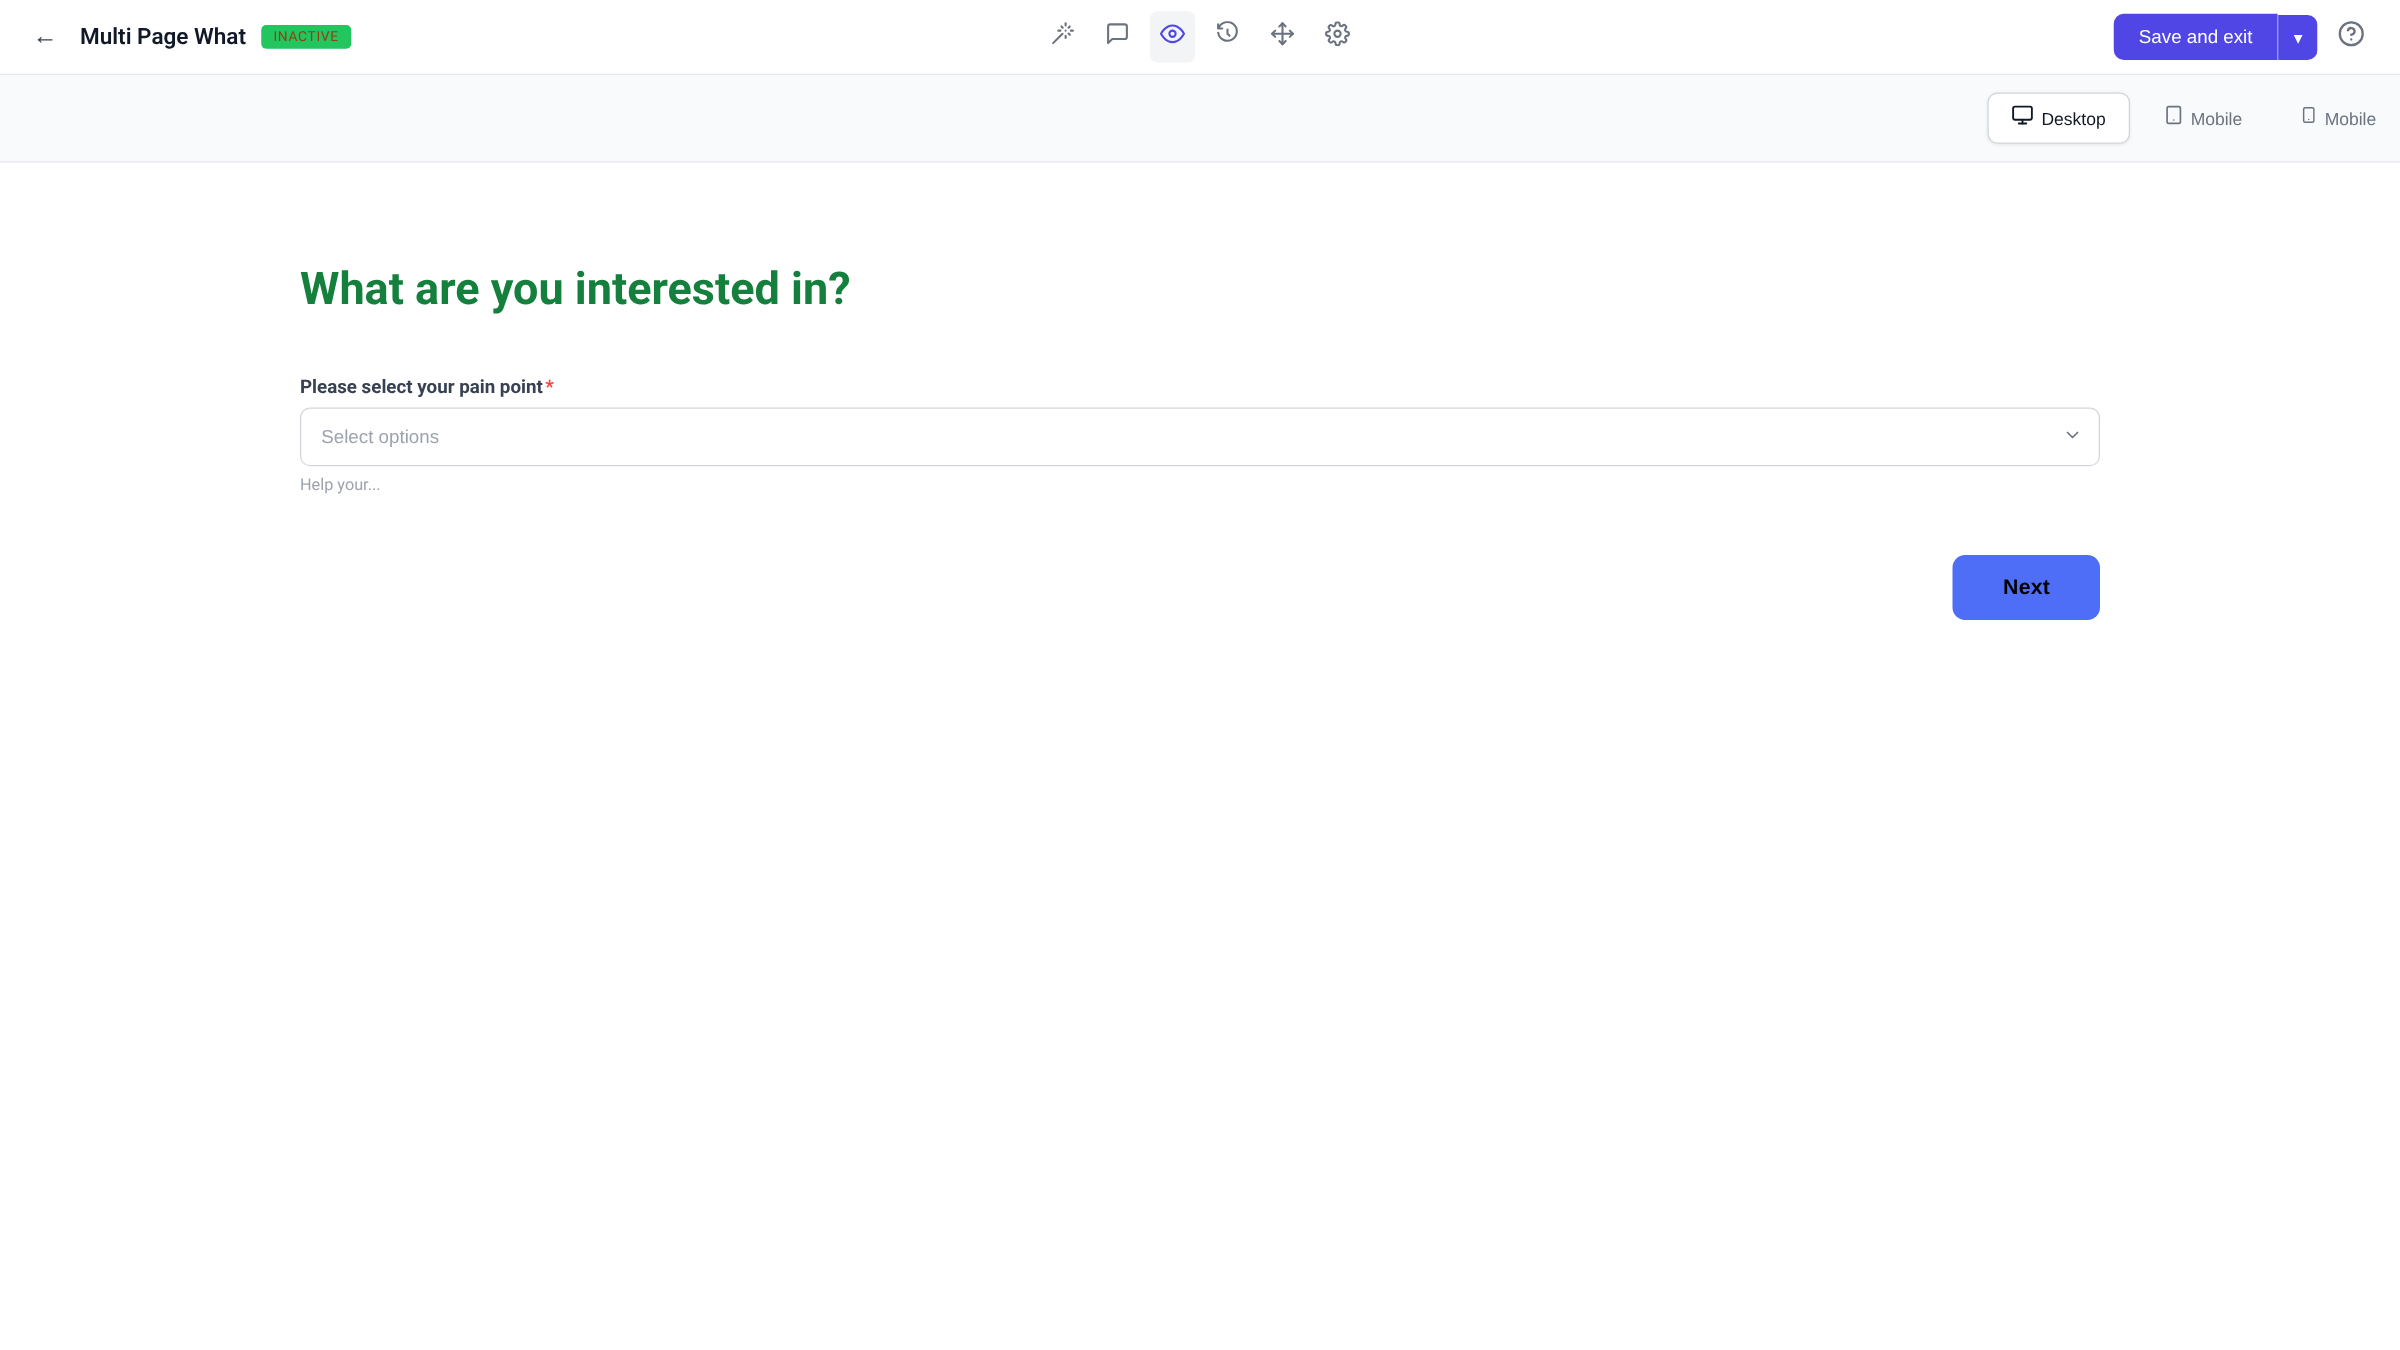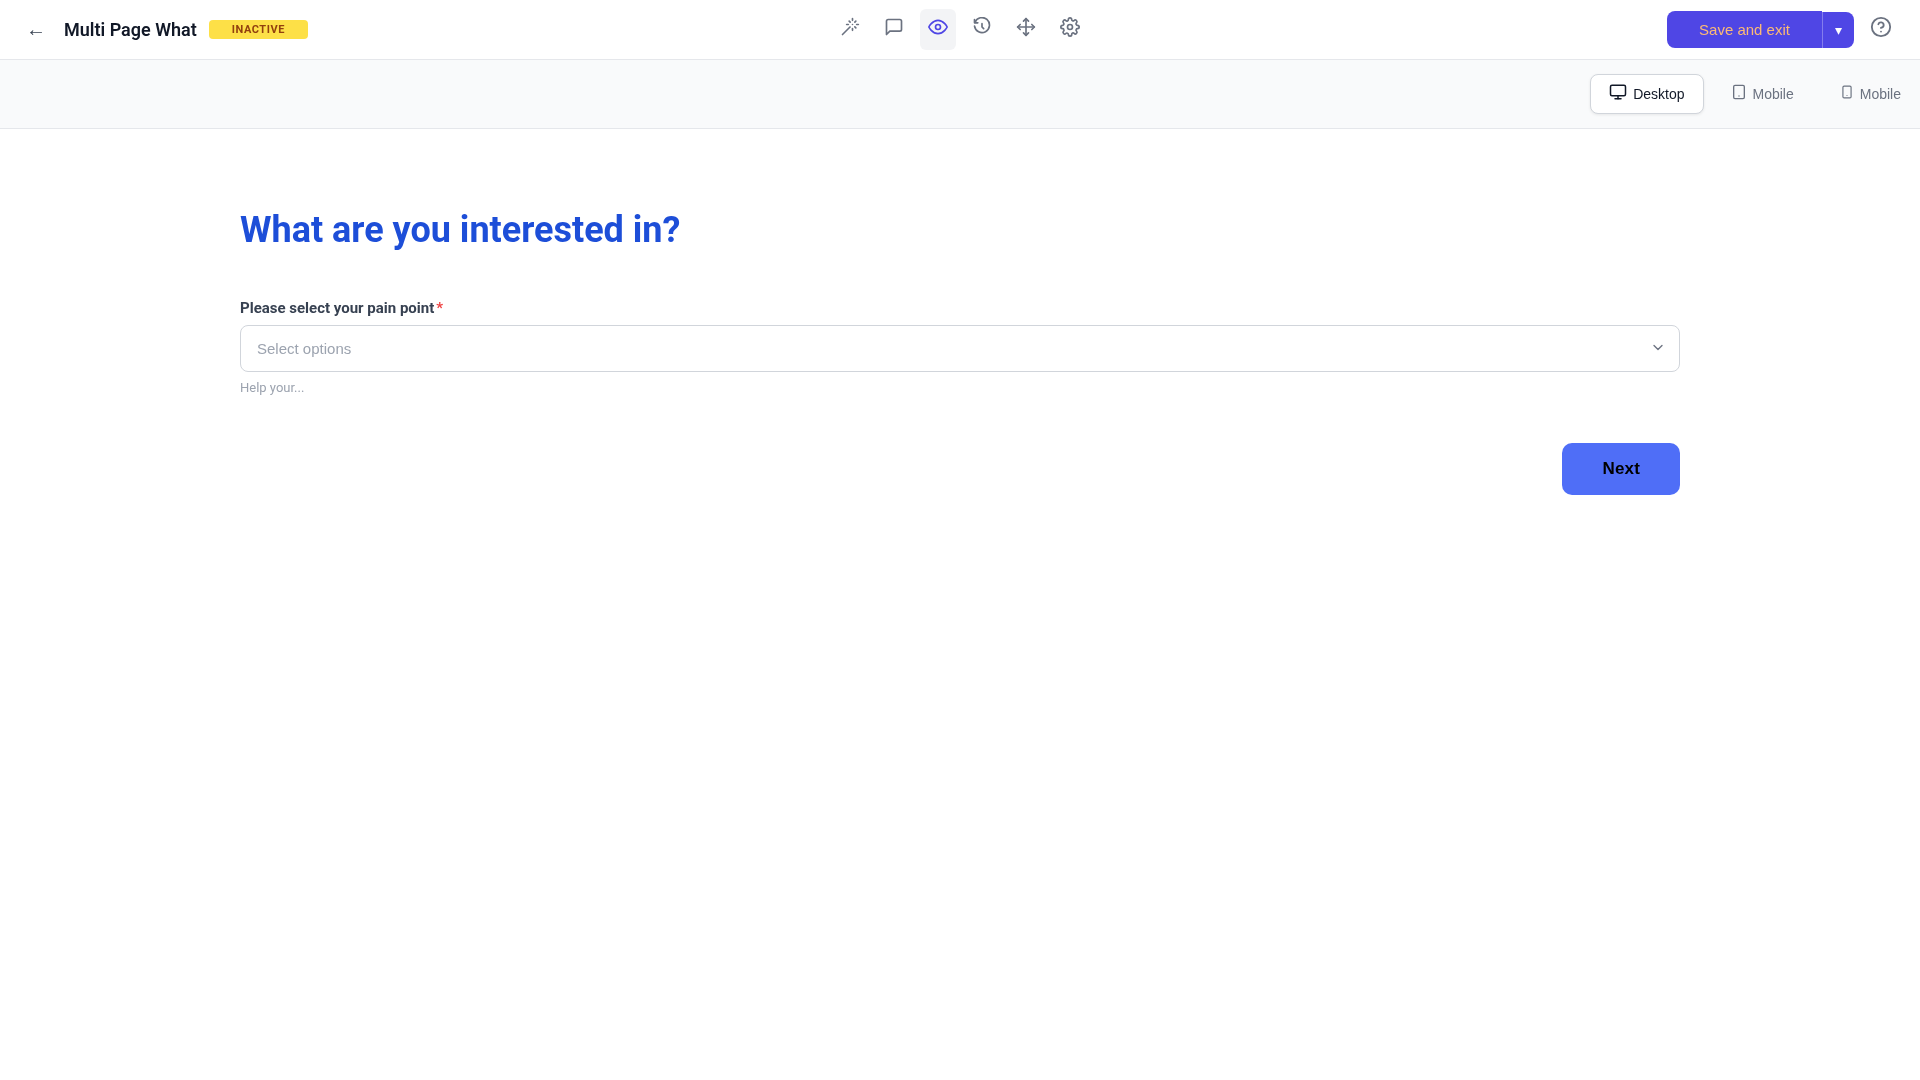--- a/index.html
+++ b/index.html
@@ -29,25 +29,25 @@
       align-items: center;
       color: #374151;
       font-size: 20px;
     }
     .page-title {
       font-size: 18px;
       font-weight: 600;
       color: #111827;
     }
     .inactive-badge {
-      background: #fde047;
+      background: #22c55e;
       color: #92400e;
       font-size: 11px;
-      font-weight: 700;
-      padding: 3px 23px;
+      font-weight: 400;
+      padding: 3px 10px;
       border-radius: 4px;
       letter-spacing: 0.05em;
     }
     .header-icons {
       display: flex;
       align-items: center;
       gap: 8px;
       position: absolute;
       left: 50%;
       transform: translateX(-50%);
@@ -69,24 +69,24 @@
       background: #f3f4f6;
       color: #4f46e5;
     }
     .header-right {
       display: flex;
       align-items: center;
       gap: 8px;
     }
     .save-exit-btn {
       background: #4f46e5;
-      color: #fdba74;
-      border: none;
-      cursor: pointer;
-      padding: 10px 32px;
+      color: #ffffff;
+      border: none;
+      cursor: pointer;
+      padding: 10px 20px;
       border-radius: 8px 0 0 8px;
       font-size: 15px;
       font-weight: 500;
     }
     .save-exit-dropdown {
       background: #4f46e5;
       color: #fff;
       border: none;
       border-left: 1px solid rgba(255,255,255,0.3);
       cursor: pointer;
@@ -141,21 +141,21 @@
       font-size: 16px;
     }
 
     
     .main {
       padding: 80px 240px 40px;
     }
     .form-title {
       font-size: 36px;
       font-weight: 700;
-      color: #1d4ed8;
+      color: #15803d;
       margin-bottom: 48px;
     }
     .form-label {
       font-size: 15px;
       font-weight: 700;
       color: #374151;
       margin-bottom: 8px;
       display: block;
     }
     .required-star {

